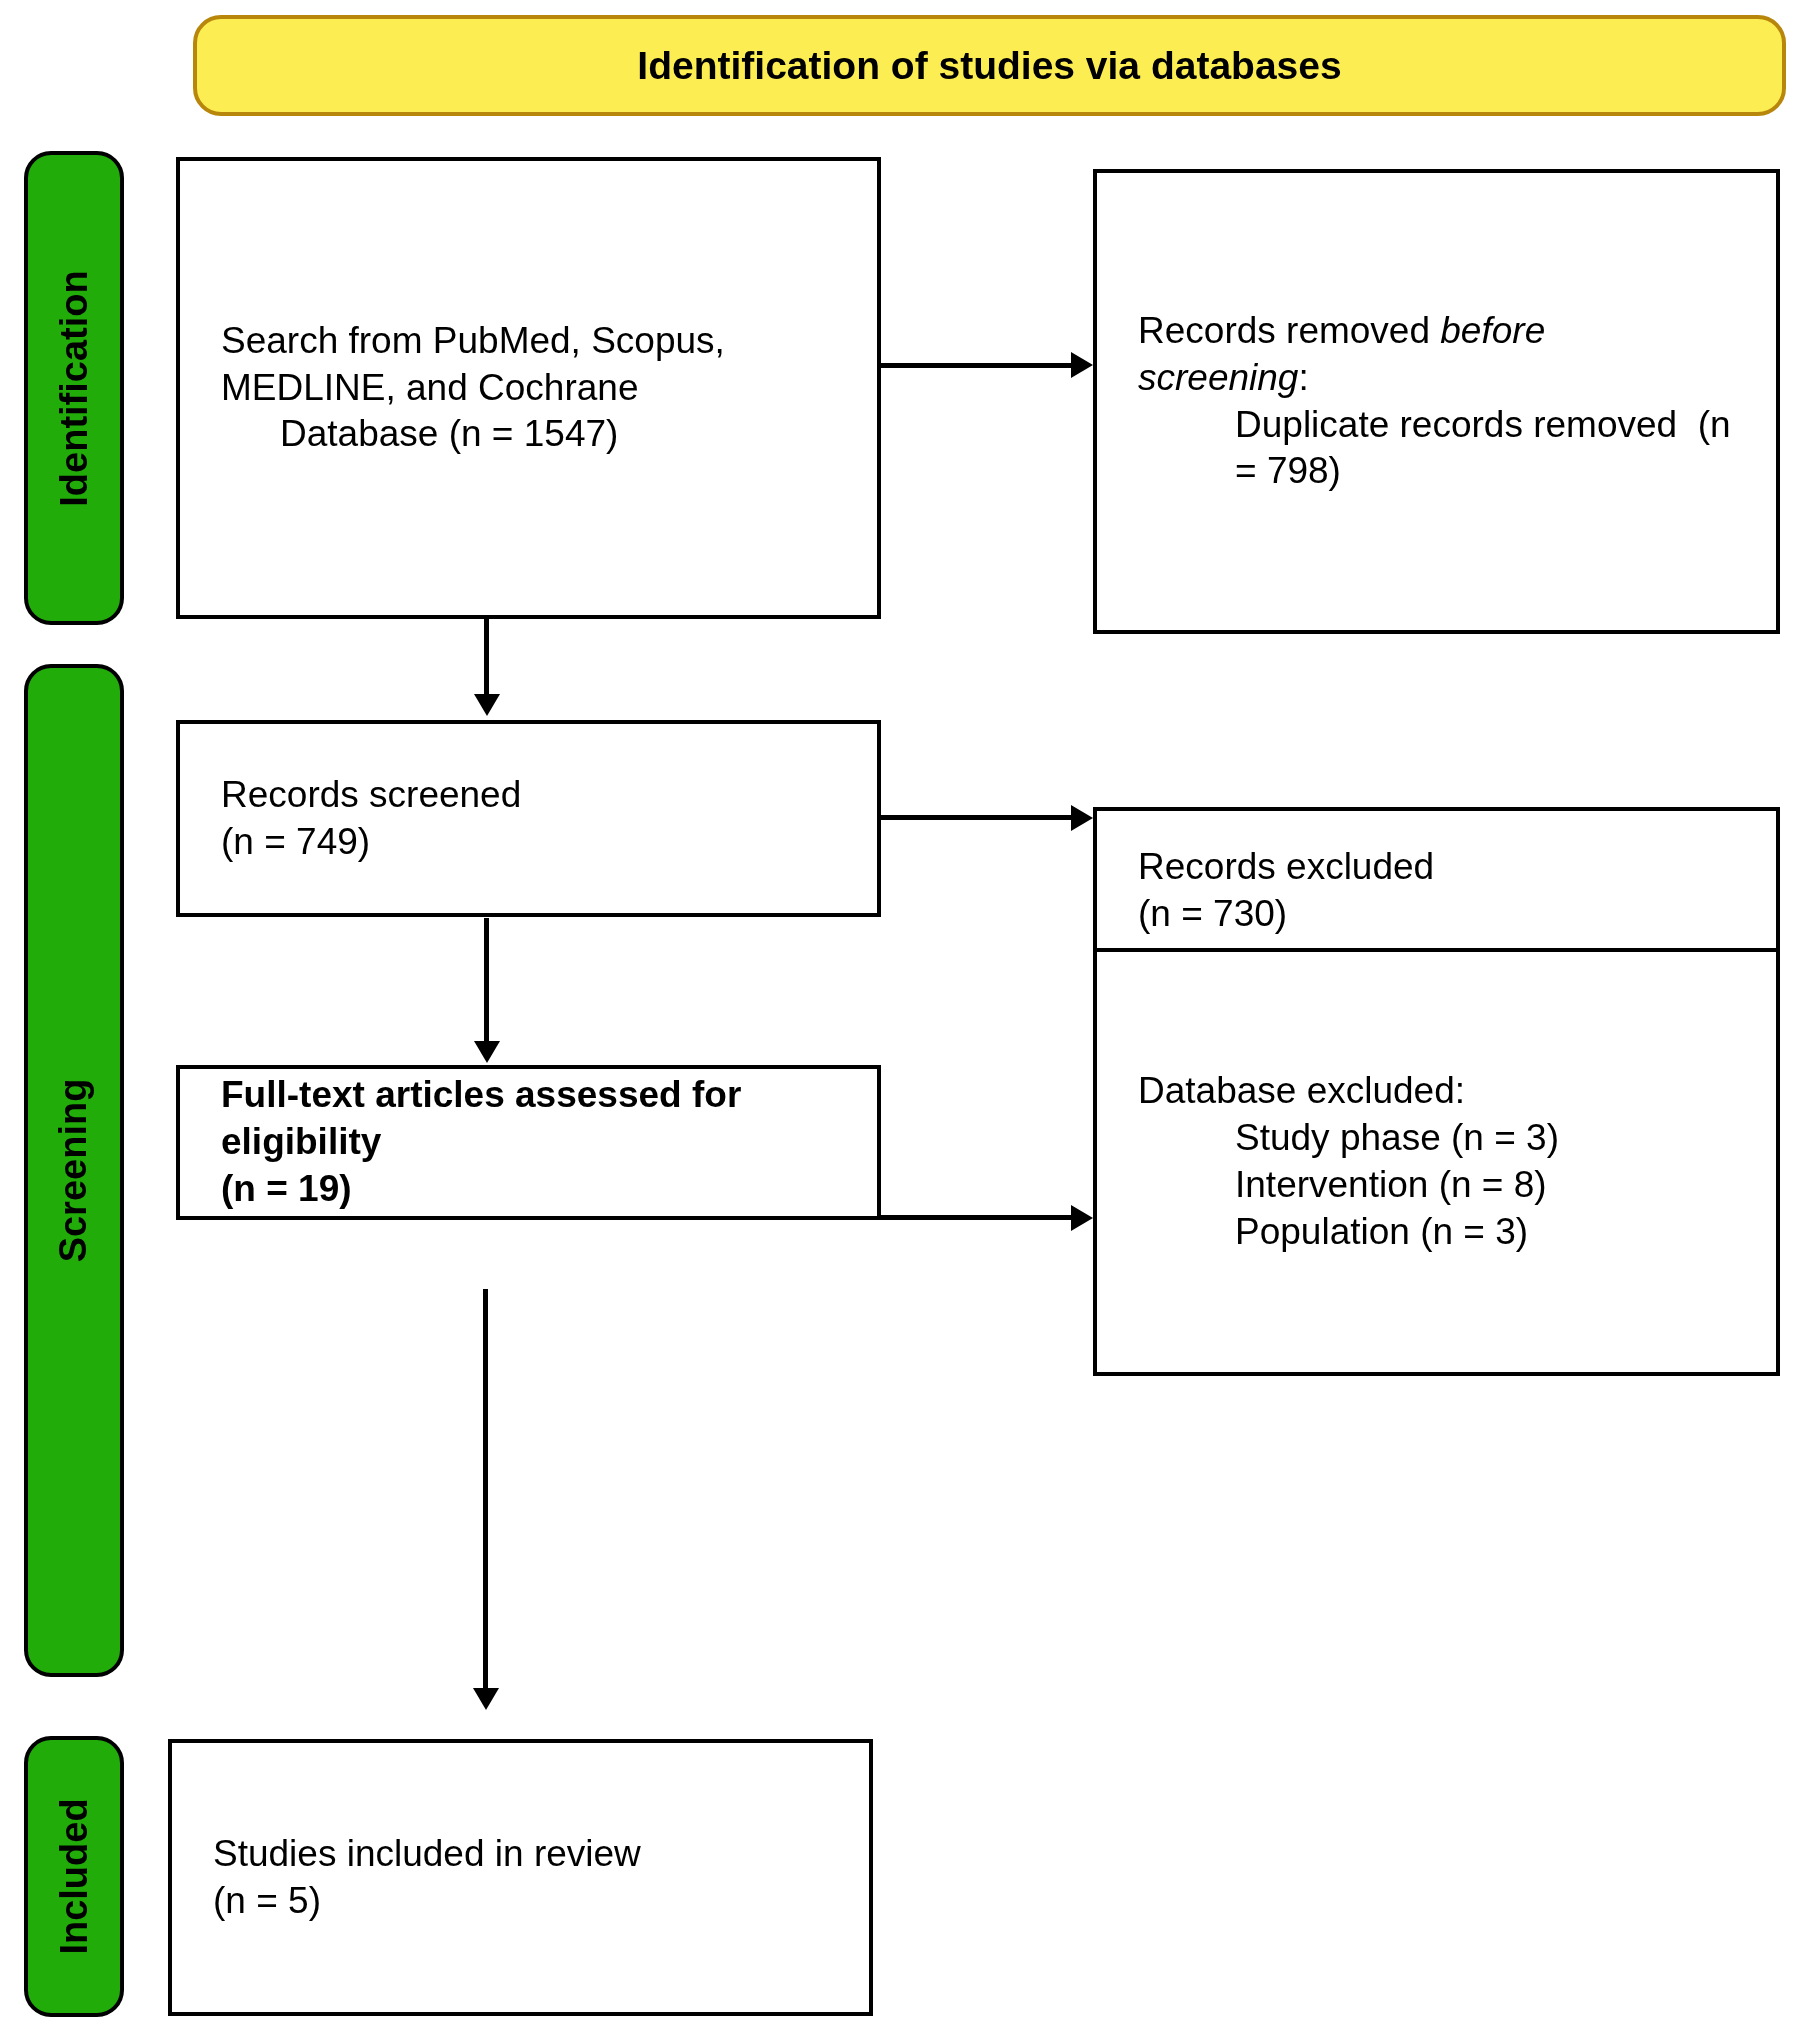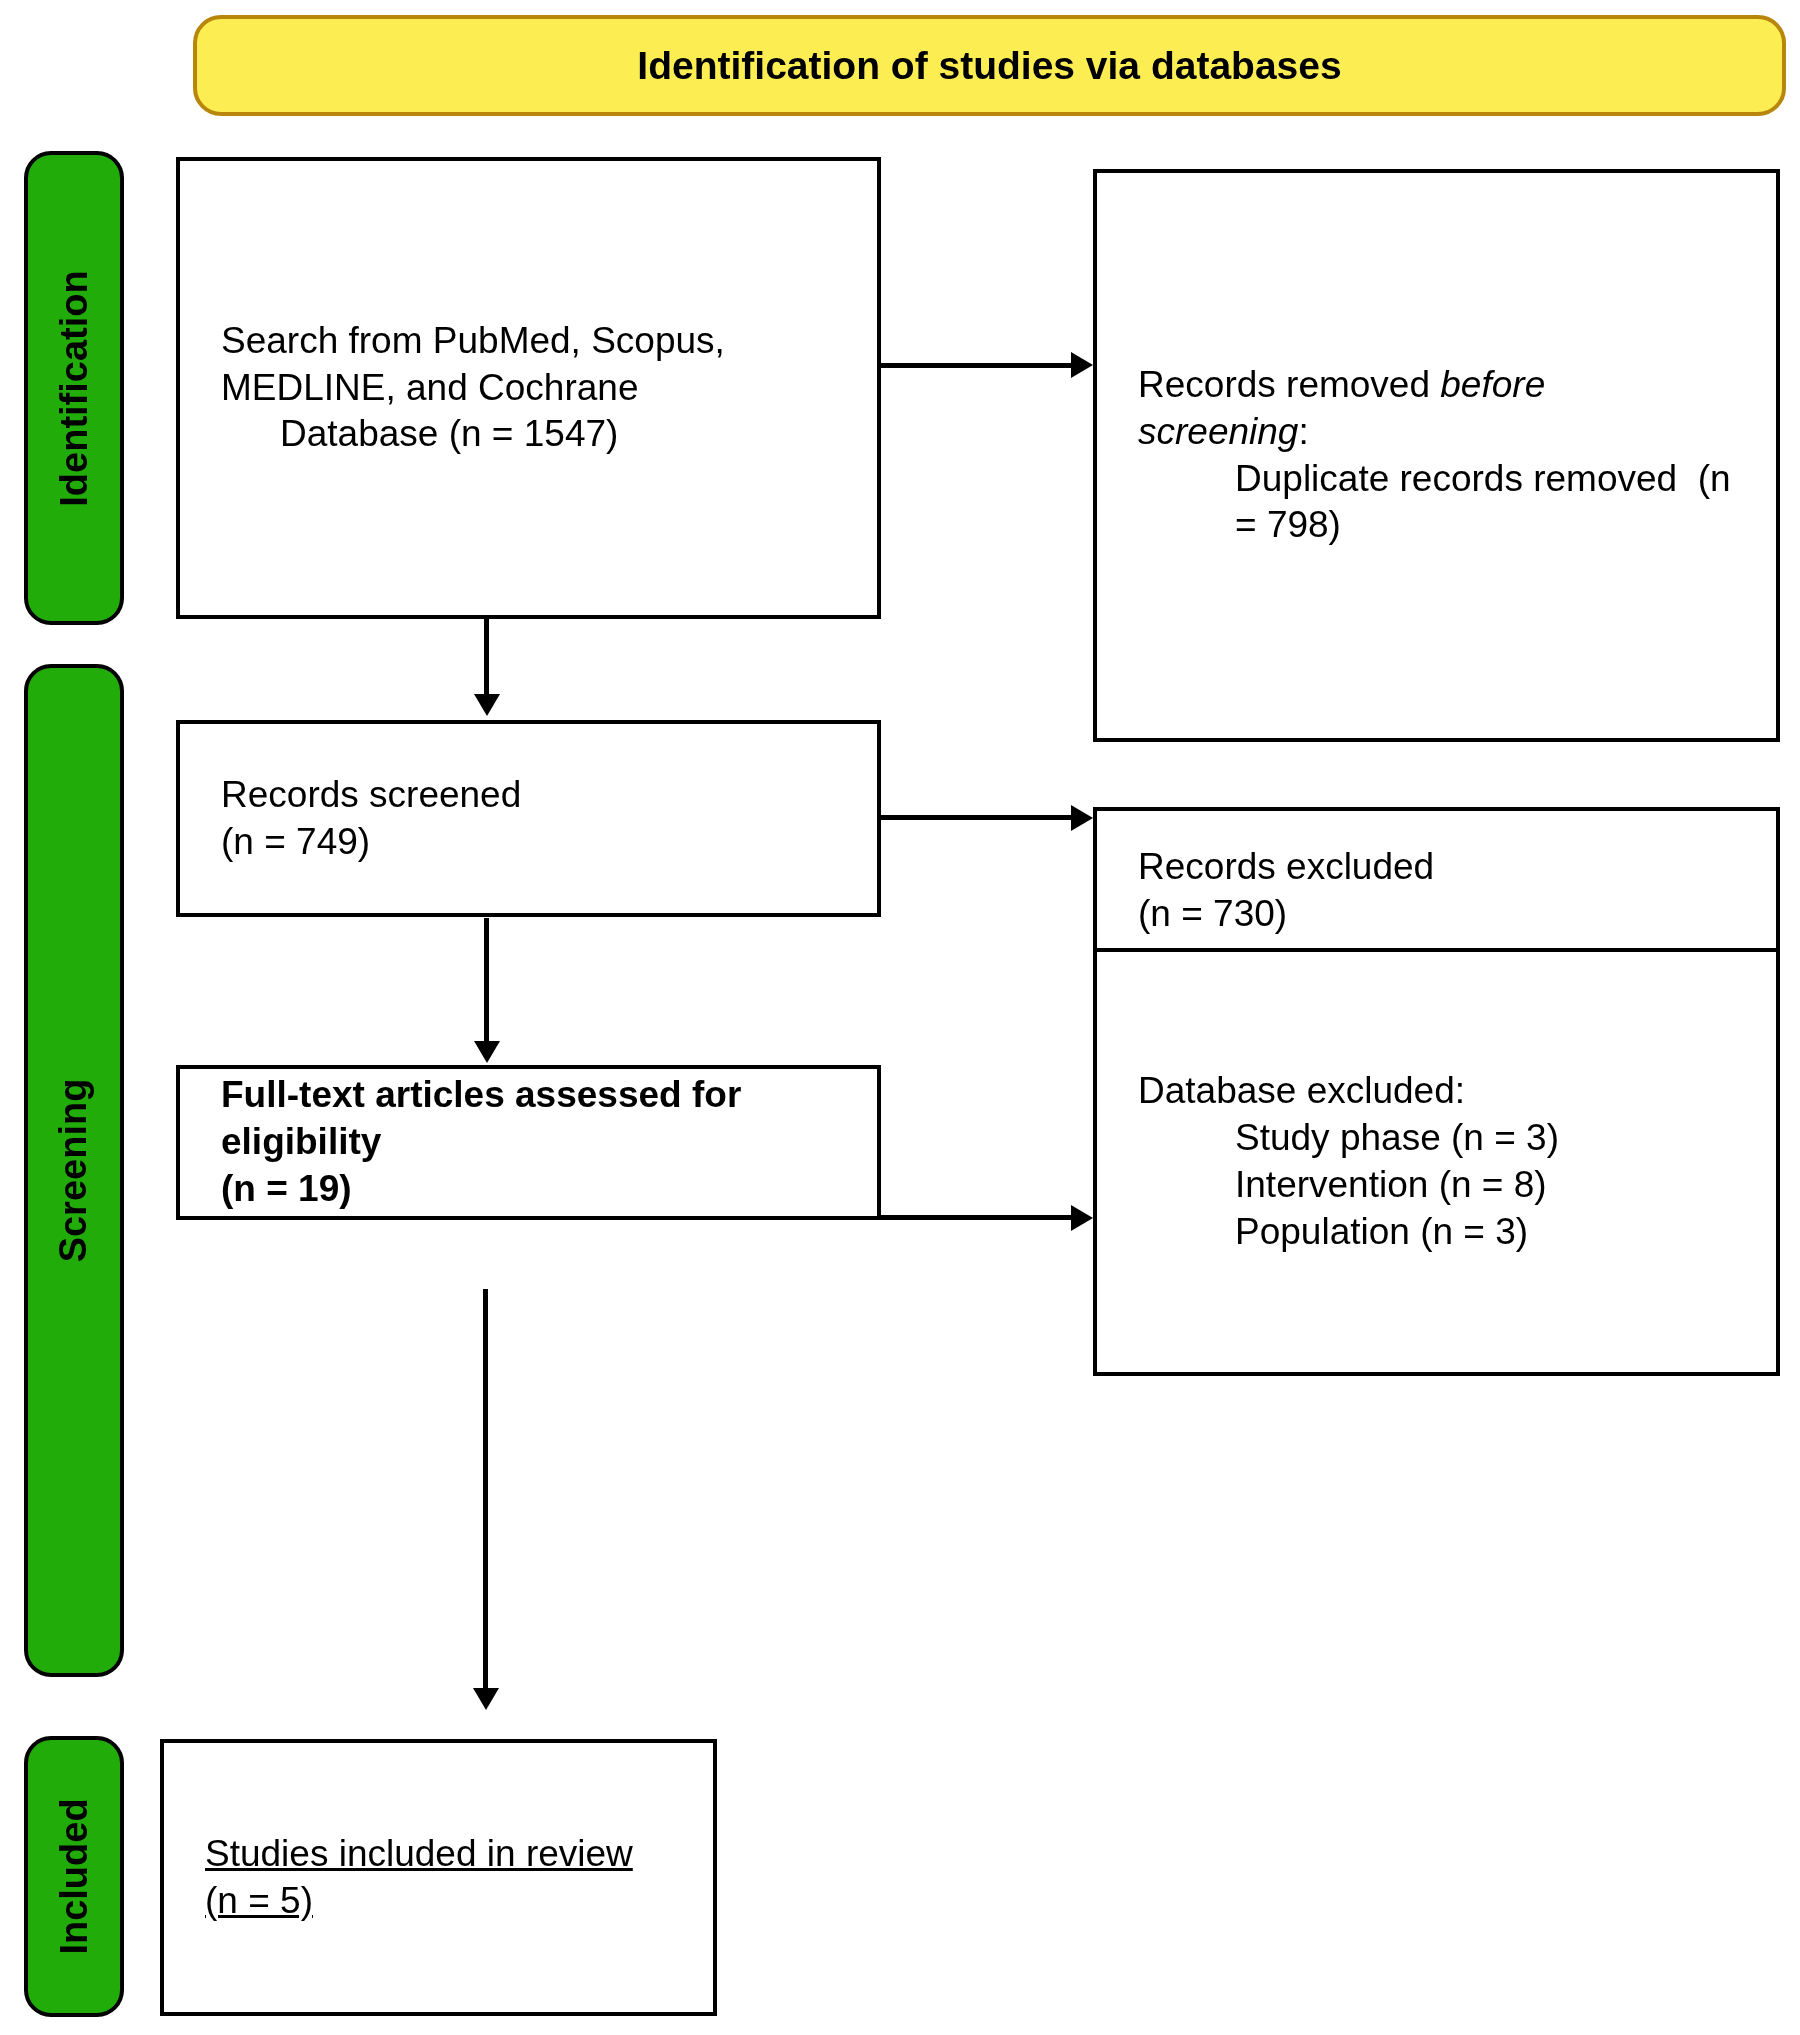--- a/index.html
+++ b/index.html
@@ -55,26 +55,26 @@
     border:4.7px solid #000;
     display:flex;flex-direction:column;justify-content:center;
     font-size:37px;line-height:1.27;
     padding-left:41px;padding-right:21.3px;
   }
   .box div{white-space:pre-wrap;}
   .indent{margin-left:97px;}
   .indent-sm{margin-left:59px;}
   .it{font-style:italic;}
   .box-search   {left:176px;top:157px;width:705px;height:462px;}
-  .box-removed  {left:1093px;top:169px;width:687px;height:573px;}
+  .box-removed  {left:1093px;top:169px;width:687px;height:465px;}
   .box-screened {left:176px;top:720px;width:705px;height:197px;}
   .box-excluded {left:1093px;top:764px;width:687px;height:168px;margin-top:43px;}
   .box-fulltext {left:176px;top:1065px;width:705px;height:155px;font-weight:bold;}
   .box-reports  {left:1093px;top:948px;width:687px;height:428px;}
-  .box-included {left:160px;top:1739px;width:557px;height:277px;text-decoration:underline;}
+  .box-included {left:168px;top:1739px;width:705px;height:277px;}
   
   .hline{position:absolute;height:5.3px;background:#000;}
   .vline{position:absolute;width:5.3px;background:#000;}
   .head-right{
     position:absolute;width:0;height:0;
     border-top:13px solid transparent;
     border-bottom:13px solid transparent;
     border-left:22.5px solid #000;
   }
   .head-down{

